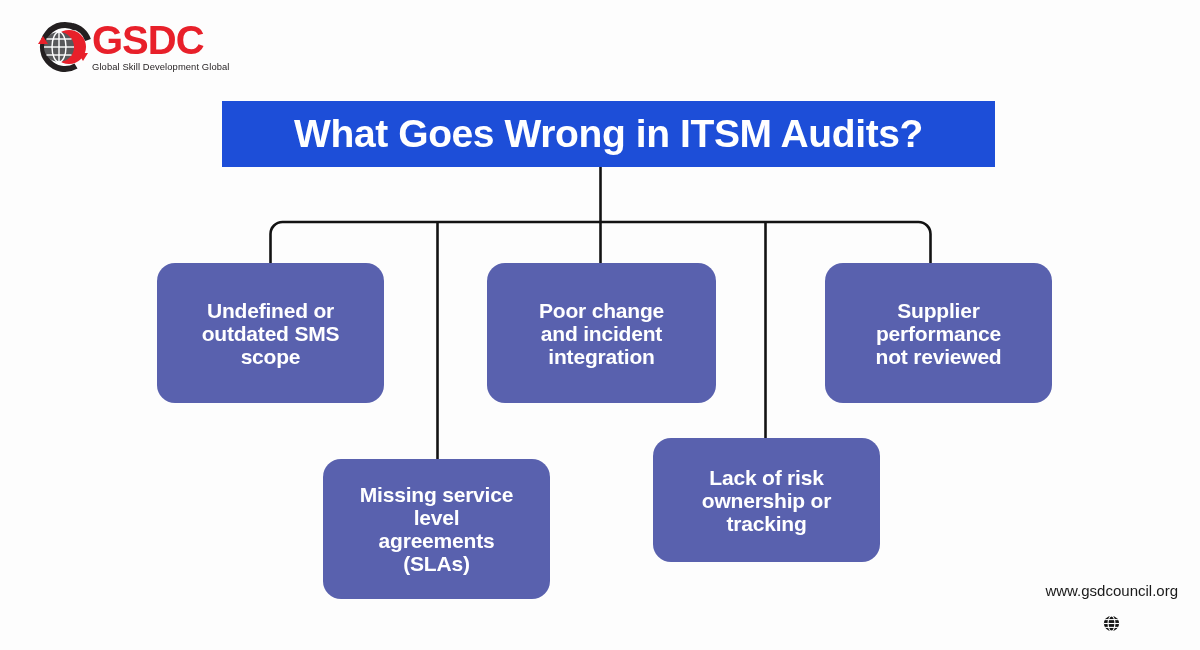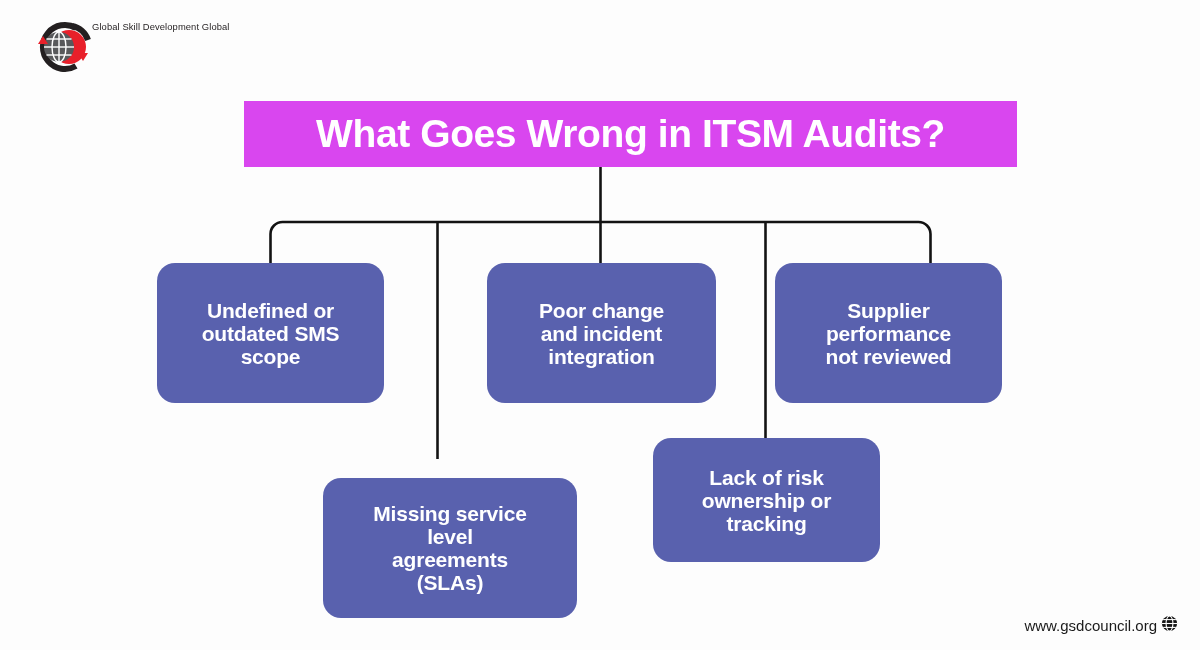--- a/index.html
+++ b/index.html
@@ -49,25 +49,25 @@
     font-size: 9.4px;
     color: #231f20;
     letter-spacing: 0.1px;
     margin-top: 1px;
     white-space: nowrap;
   }
 
   
   #title-banner {
     position: absolute;
-    left: 244px;
+    left: 222px;
     top: 101px;
     width: 773px;
     height: 66px;
-    background: #d946ef;
+    background: #1d4ed8;
     display: flex;
     align-items: center;
     justify-content: center;
   }
   #title-text {
     color: #ffffff;
     font-family: "Liberation Sans", sans-serif;
     font-weight: bold;
     font-size: 39px;
     letter-spacing: -0.4px;
@@ -101,32 +101,33 @@
     font-family: "Liberation Sans", sans-serif;
     font-weight: bold;
     font-size: 21px;
     line-height: 23px;
     letter-spacing: -0.2px;
     white-space: pre-line;
   }
 
   #box-0 { left: 157px; top: 263px; width: 227px; height: 140px; }
   #box-1 { left: 487px; top: 263px; width: 229px; height: 140px; }
-  #box-2 { left: 775px; top: 263px; width: 227px; height: 140px; }
-  #box-3 { left: 323px; top: 478px; width: 254px; height: 140px; align-items: center; }
+  #box-2 { left: 825px; top: 263px; width: 227px; height: 140px; }
+  #box-3 { left: 323px; top: 459px; width: 227px; height: 140px; align-items: center; }
   #box-4 { left: 653px; top: 438px; width: 227px; height: 124px; }
 
   
   #footer {
     position: absolute;
     right: 22px;
     bottom: 14px;
     display: flex;
     align-items: center;
-    gap: 4px;
+    gap: 16px;
+    flex-direction: column;
   }
   #footer-url {
     font-family: "Liberation Sans", sans-serif;
     font-size: 15px;
     color: #1a1a1a;
   }
   #footer-globe {
     display: block;
   }
 </style>
@@ -150,20 +151,21 @@
         <line x1="14.5" y1="19" x2="39.5" y2="19"></line>
         <line x1="14.5" y1="35" x2="39.5" y2="35"></line>
         <line x1="27" y1="12" x2="27" y2="42"></line>
       </g>
 
       <polygon points="11,16 16,24 6,24" fill="#e8202a"></polygon>
       <polygon points="51,41 46,33 56,33" fill="#e8202a"></polygon>
     </svg>
   </div>
   <div id="logo-wordmark">
+    <div class="logo-gsdc">GSDC</div>
     <div class="logo-tag">Global Skill Development Global</div>
   </div>
 </div>
 
 <div id="title-banner">
   <span id="title-text">What Goes Wrong in ITSM Audits?</span>
 </div>
 
 <svg id="connectors" viewBox="0 0 1200 650" xmlns="http://www.w3.org/2000/svg">
   <g fill="none" stroke="#131313" stroke-width="2.6" stroke-linecap="butt">

